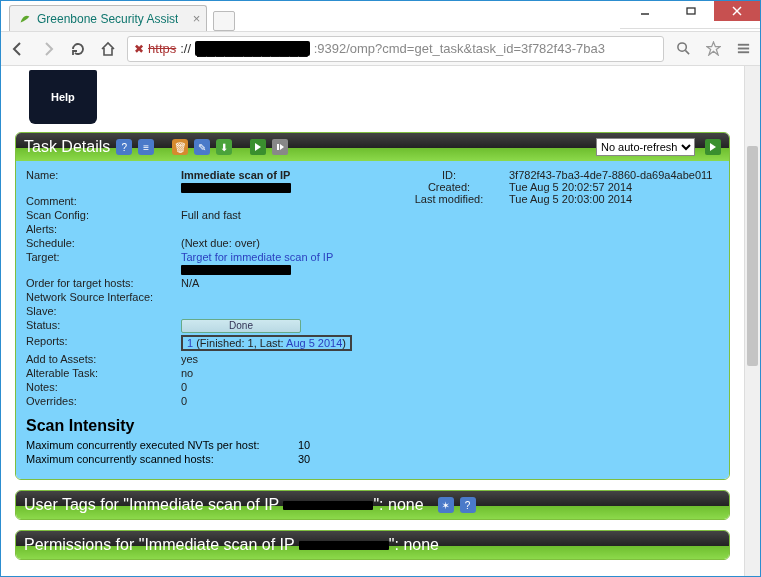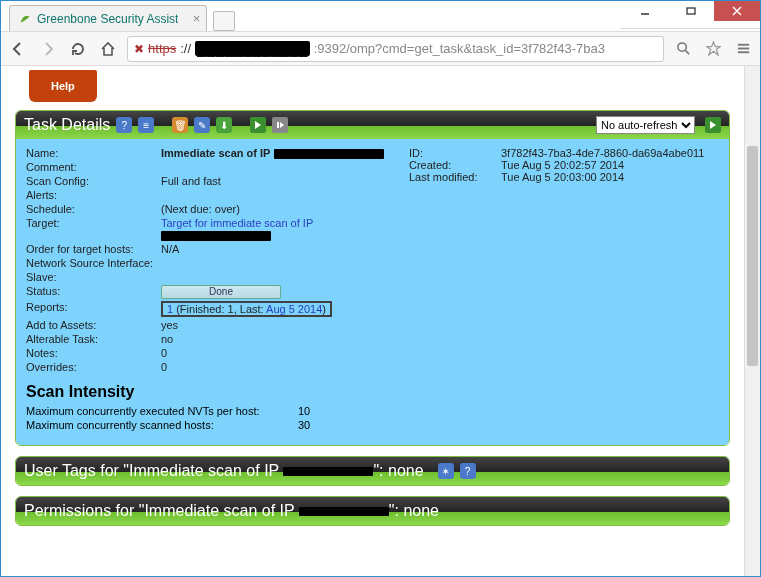--- a/index.html
+++ b/index.html
@@ -31,45 +31,45 @@
 .addr-tail { color:#888; }
 .ico-btn { width: 22px; height: 22px; display:flex; align-items:center; justify-content:center; color:#777; cursor:pointer; }
 
 
 .page { flex: 1; display: flex; overflow: hidden; background:#fff; }
 .content { flex: 1; padding: 0 14px 16px 14px; overflow-y: auto; }
 .vscroll { width: 16px; background: #f0f0f0; border-left: 1px solid #ddd; position:relative; }
 .vthumb { position:absolute; left:2px; right:2px; top:80px; height:220px; background:#c4c4c4; border-radius:2px; }
 
 .topmenu { display:flex; gap:6px; margin:4px 0 8px 14px; }
-.menu-item { background:#c2410c; color:#fff; padding:10px 22px; font-weight:bold; border-radius:2px 2px 6px 6px; font-size:11px; cursor:pointer; }
+.menu-item { background:#0f172a; color:#fff; padding:21px 22px; font-weight:bold; border-radius:2px 2px 6px 6px; font-size:11px; cursor:pointer; }
 
 
 .panel { border: 1px solid #7fbf3f; border-radius: 6px; margin-bottom: 10px; overflow:hidden; }
 .panel-head { height: 28px; background: linear-gradient(to bottom, #444 0%, #222 55%, #6fbf2f 55%, #8cd94b 100%); display:flex; align-items:center; padding:0 8px; gap:6px; }
 .panel-title { color:#fff; font-weight:normal; font-size:16px; }
 .head-ico { width:16px; height:16px; border-radius:3px; display:inline-flex; align-items:center; justify-content:center; font-size:10px; color:#fff; cursor:pointer; }
 .hi-blue { background:#4a7ac9; }
 .hi-orange { background:#d68a2e; }
 .hi-green { background:#4aa33a; }
 .refresh-sel { margin-left:auto; height:18px; font-size:11px; background:#fff; border:1px solid #888; }
 .play-btn { width:16px; height:16px; background:#3a8f2e; border-radius:2px; display:inline-flex; align-items:center; justify-content:center; cursor:pointer;}
 .play-btn.grey { background:#888; }
 .panel-body { background:#7dd3fc; padding:8px 10px 12px 10px; }
 
 .row { display:flex; margin-bottom:2px; }
 .row .lbl { width:135px; color:#222; }
-.row .val { flex:1; color:#222; }
+.row .val { flex:1; color:#222;margin-left:20px; }
 .link { color:#2a3fbf; cursor:pointer; }
 .blackout { display:inline-block; background:#000; width:110px; height:10px; border-radius:1px; vertical-align:middle; }
 
 .name-row { display:flex; gap:20px; }
 .name-left { flex:1; }
 .name-right { min-width:310px; font-size:11px; color:#222; }
-.name-right .r { display:flex; gap:12px; }
+.name-right .r { display:flex; gap:20px;text-align:center; }
 .name-right .r .k { width:80px; }
 
 .status-bar { display:inline-block; width:120px; height:14px; border:1px solid #6a8; background:linear-gradient(#cde8ef,#b9d9e4); text-align:center; font-size:10px; color:#335; border-radius:2px; line-height:12px; }
 .hl { border:2px solid #404040; padding:0 4px; display:inline-block; }
 
 .section-h { font-weight:bold; font-size:16px; margin-top:10px; margin-bottom:4px; }
 
 </style>
 </head>
 <body>

